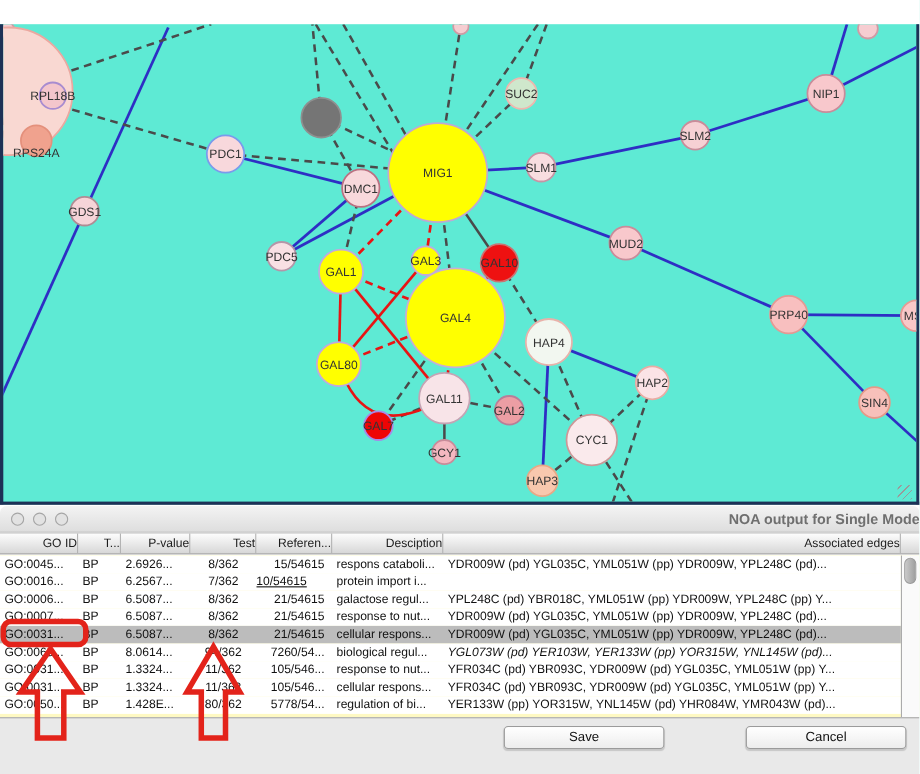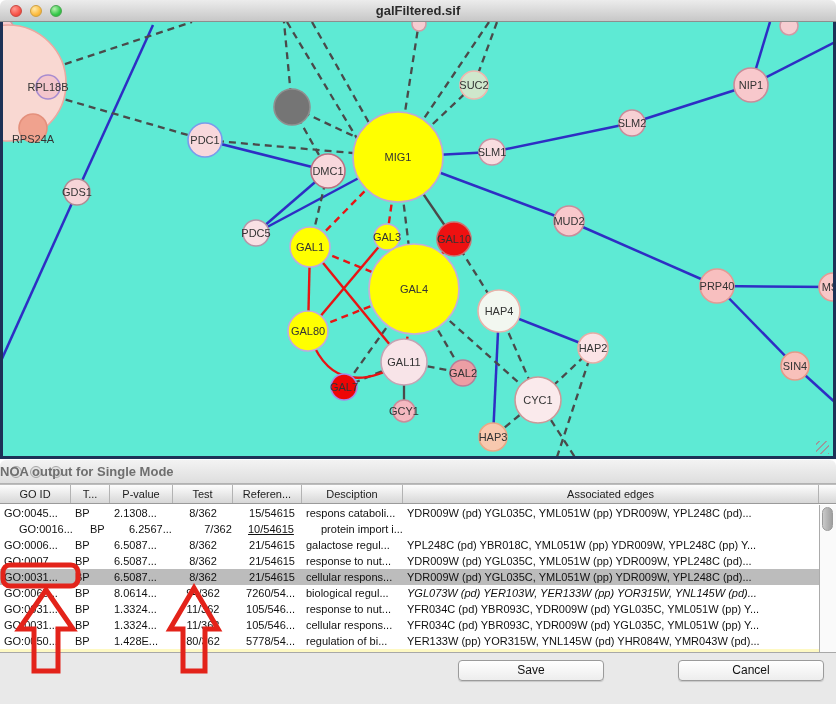--- a/index.html
+++ b/index.html
@@ -22,28 +22,28 @@
     box-sizing:border-box;overflow:hidden;}
   .graph-area svg{position:absolute;left:-3px;top:0;}
   .grip{position:absolute;right:4px;bottom:2px;width:13px;height:13px;
     background:repeating-linear-gradient(135deg,transparent 0 2px,#9a9a9a 2px 3px,transparent 3px 5px);}
 
   
   .twin{position:absolute;left:0;top:459px;width:836px;height:245px;background:#fff;}
   .twin .titlebar{position:absolute;left:0;top:1px;width:836px;height:24px;
     background:linear-gradient(#f3f3f3,#dedede);border-bottom:1px solid #b2b2b2;
     border-radius:6px 6px 0 0;box-sizing:border-box;}
-  .twin .title{position:absolute;left:0;right:0;top:4px;text-align:left;font-size:13px;
+  .twin .title{position:absolute;left:0;right:0;top:4px;text-align:right;font-size:13px;
     font-weight:bold;color:#6f6f6f;}
   .twin .traffic{top:6px;}
   .thead{position:absolute;left:0;top:25px;width:836px;height:20px;display:flex;
     background:linear-gradient(#fdfdfd,#d7d7d7);border-top:1px solid #bdbdbd;
     border-bottom:1px solid #9a9a9a;box-sizing:border-box;}
   .thead .hcell{height:100%;box-sizing:border-box;border-right:1px solid #b3b3b3;
-    font-size:11px;color:#1c1c1c;text-align:center;line-height:18px;overflow:hidden;white-space:nowrap;}
+    font-size:11px;color:#1c1c1c;text-align:right;line-height:18px;overflow:hidden;white-space:nowrap;}
   .tbody{position:absolute;left:0;top:46px;width:836px;height:147px;background:#fef9c3;overflow:hidden;}
   .trow{display:flex;width:819px;height:16px;background:#fff;}
   .trow.selected{background:#bcbcbc;}
   .tcell{height:16px;line-height:16px;font-size:11px;color:#111;box-sizing:border-box;
     overflow:hidden;white-space:nowrap;}
   .scrolltrack{position:absolute;right:0;top:46px;width:17px;height:147px;background:#fafafa;
     border-left:1px solid #ababab;box-sizing:border-box;}
   .scrollthumb{position:absolute;left:2px;top:2px;width:11px;height:24px;border-radius:6px;
     background:linear-gradient(90deg,#c9c9c9,#9f9f9f);border:1px solid #9a9a9a;box-sizing:border-box;}
   .btnpanel{position:absolute;left:0;top:193px;width:836px;height:52px;background:#e9e9e9;
@@ -56,26 +56,20 @@
 
   
   #overlay{position:absolute;left:0;top:0;width:836px;height:704px;pointer-events:none;}
 </style>
 </head>
 <body>
 
 <div id="stage">
 
   <div class="gwin">
-    <div class="titlebar">
-      <div class="traffic tl-red"></div>
-      <div class="traffic tl-yellow"></div>
-      <div class="traffic tl-green"></div>
-      <div class="title">galFiltered.sif</div>
-    </div>
     <div class="graph-area">
       <svg id="graph-svg" width="836" height="437" viewBox="0 22 836 437">
           <line fill="none" stroke="#2e2ec4" stroke-width="2.5" x1="153" y1="25" x2="77" y2="192"></line>
           <line fill="none" stroke="#2e2ec4" stroke-width="2.5" x1="77" y1="192" x2="0" y2="363"></line>
           <line fill="none" stroke="#2e2ec4" stroke-width="2.5" x1="205" y1="140" x2="328" y2="171"></line>
           <line fill="none" stroke="#2e2ec4" stroke-width="2.5" x1="328" y1="171" x2="256" y2="233"></line>
           <line fill="none" stroke="#2e2ec4" stroke-width="2.5" x1="398" y1="157" x2="256" y2="233"></line>
           <line fill="none" stroke="#2e2ec4" stroke-width="2.5" x1="398" y1="157" x2="492" y2="152"></line>
           <line fill="none" stroke="#2e2ec4" stroke-width="2.5" x1="492" y1="152" x2="632" y2="123"></line>
           <line fill="none" stroke="#2e2ec4" stroke-width="2.5" x1="632" y1="123" x2="751" y2="85"></line>
@@ -208,28 +202,28 @@
         <div class="hcell" style="width: 60px;">Test</div>
         <div class="hcell" style="width: 69px;">Referen...</div>
         <div class="hcell" style="width: 101px;">Desciption</div>
         <div class="hcell" style="width: 416px;">Associated edges</div>
         <div class="hcell" style="width: 17px; border-right: none;"></div>
       </div>
     <div class="tbody" id="tbody">
         <div class="trow">
           <div class="tcell" style="width: 71px; text-align: left; padding: 0px 0px 0px 4px;">GO:0045...</div>
           <div class="tcell" style="width: 39px; text-align: left; padding: 0px 0px 0px 4px;">BP</div>
-          <div class="tcell" style="width: 63px; text-align: left; padding: 0px 0px 0px 4px;">2.1308...</div>
+          <div class="tcell" style="width: 63px; text-align: left; padding: 0px 0px 0px 4px;">2.6926...</div>
           <div class="tcell" style="width: 60px; text-align: center; padding: 0px;">8/362</div>
           <div class="tcell" style="width: 69px; text-align: right; padding: 0px 7px 0px 0px;">15/54615</div>
           <div class="tcell" style="width: 101px; text-align: left; padding: 0px 0px 0px 4px;">respons cataboli...</div>
           <div class="tcell" style="width: 416px; text-align: left; padding: 0px 0px 0px 4px;">YDR009W (pd) YGL035C, YML051W (pp) YDR009W, YPL248C (pd)...</div>
         </div>
         <div class="trow">
-          <div class="tcell" style="width: 71px; text-align: left; padding: 0px 0px 0px 4px; margin-left: 15px;">GO:0016...</div>
+          <div class="tcell" style="width: 71px; text-align: left; padding: 0px 0px 0px 4px;">GO:0016...</div>
           <div class="tcell" style="width: 39px; text-align: left; padding: 0px 0px 0px 4px;">BP</div>
           <div class="tcell" style="width: 63px; text-align: left; padding: 0px 0px 0px 4px;">6.2567...</div>
           <div class="tcell" style="width: 60px; text-align: center; padding: 0px;">7/362</div>
           <div class="tcell" style="width: 69px; text-align: left; padding: 0px 7px 0px 0px; text-decoration: underline;">10/54615</div>
           <div class="tcell" style="width: 101px; text-align: left; padding: 0px 0px 0px 4px;">protein import i...</div>
         </div>
         <div class="trow">
           <div class="tcell" style="width: 71px; text-align: left; padding: 0px 0px 0px 4px;">GO:0006...</div>
           <div class="tcell" style="width: 39px; text-align: left; padding: 0px 0px 0px 4px;">BP</div>
           <div class="tcell" style="width: 63px; text-align: left; padding: 0px 0px 0px 4px;">6.5087...</div>

